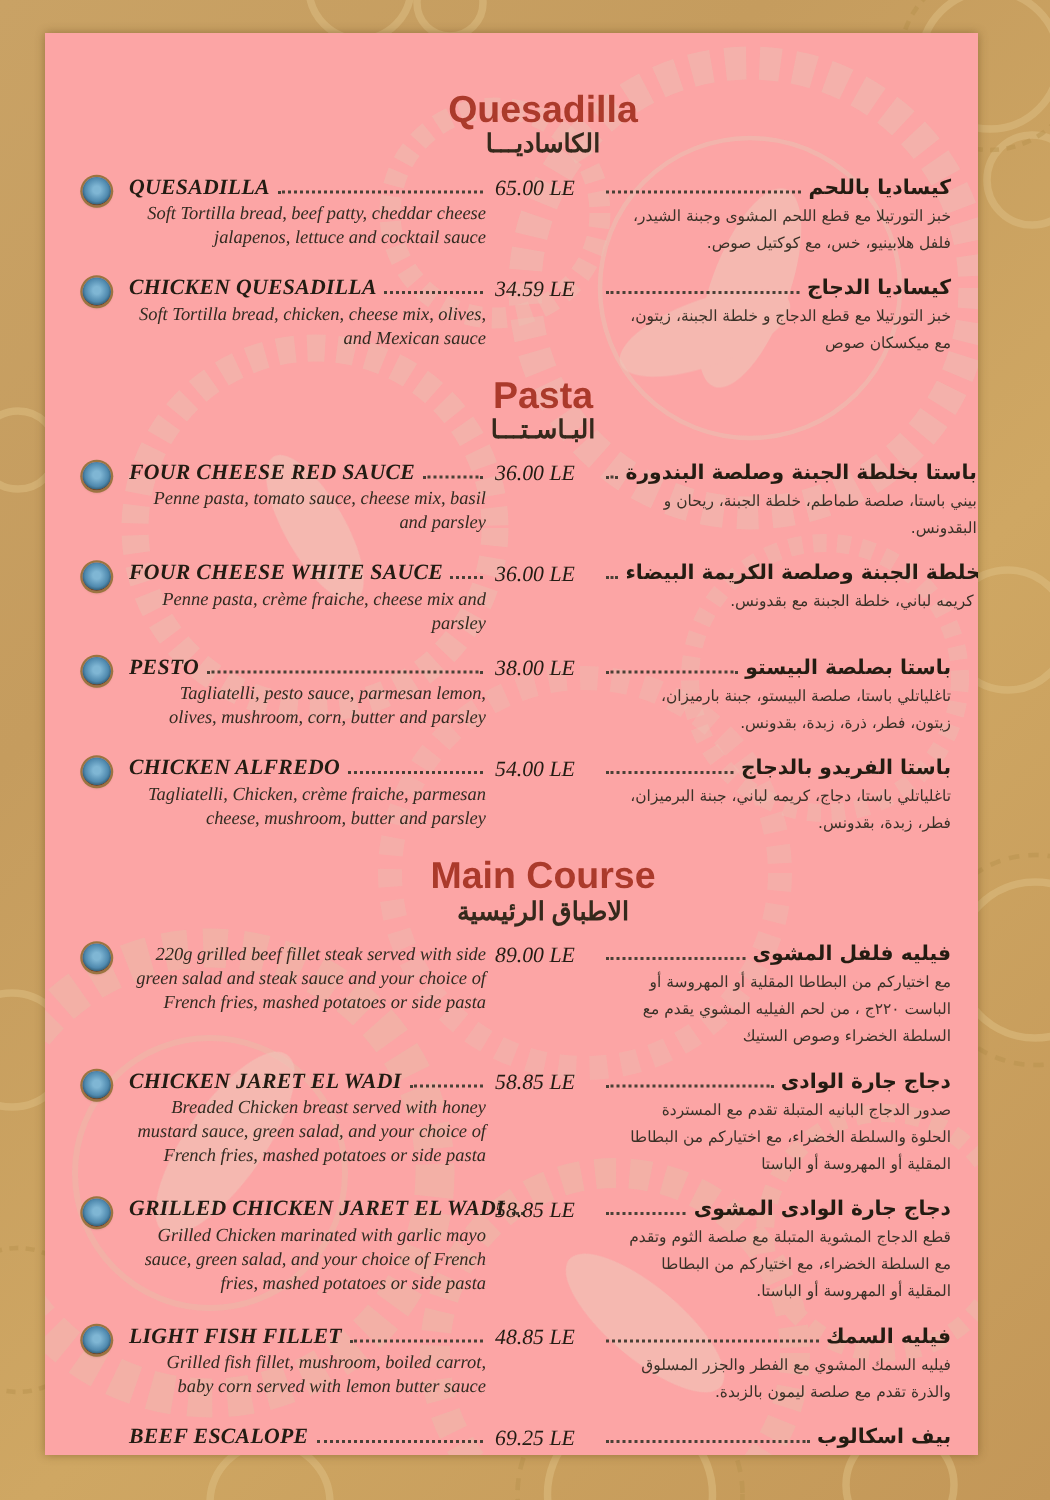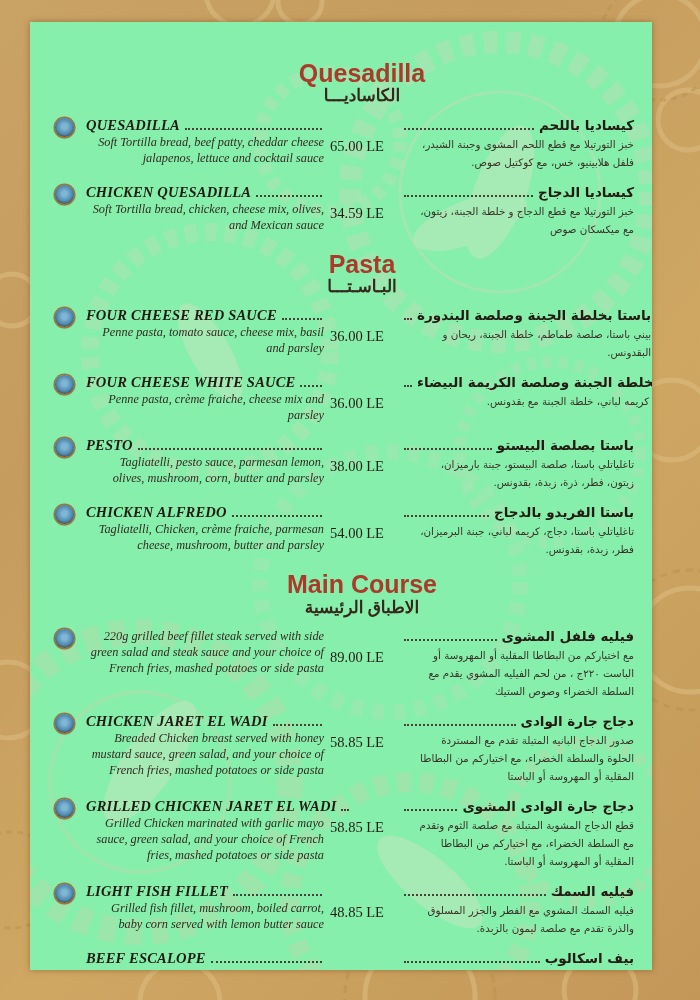--- a/index.html
+++ b/index.html
@@ -6,53 +6,53 @@
   body{
     width:700px;height:1000px;position:relative;overflow:hidden;
     font-family:"Liberation Serif", serif;
     background:linear-gradient(135deg,#c9a265 0%,#c59c5e 30%,#cfa763 60%,#c39758 100%);
   }
   
   .frame-ornament{position:absolute;pointer-events:none;}
   
   .menu-page{
     position:absolute;left:30px;top:22px;width:622px;height:948px;
-    background:#86efac;
+    background:#fca5a5;
     box-shadow:0 0 6px rgba(90,60,20,.45);
     overflow:hidden;
   }
   .page-ornament{position:absolute;pointer-events:none;opacity:.55;}
   .content{position:relative;z-index:3;padding:32px 14px 10px 16px;}
   
   .section{margin-bottom:4px;}
   .section-header{text-align:center;margin:6px 0 10px 40px;}
   .section-title-en{
     font-family:"Liberation Sans",sans-serif;font-weight:bold;
     font-size:25px;color:#ab3a2b;line-height:1.05;
   }
   .section-title-ar{
-    font-family:Liberation Serif, serif;font-weight:bold;
+    font-family:Liberation Sans, sans-serif;font-weight:bold;
     font-size:17px;color:#35291c;direction:rtl;line-height:1.2;
   }
   
   .item{display:grid;grid-template-columns:34px 238px 66px 1fr;column-gap:6px;margin-bottom:13px;}
   .badge{
     width:19px;height:19px;border-radius:50%;margin-top:1px;margin-left:9px;
     background:radial-gradient(circle at 50% 45%, #7fb6d4 0 18%, #4f89ae 55%, #39657f 68%, #6e4a2a 70%, #8a5f33 84%, #5d3c20 100%);
     box-shadow:0 0 0 1.5px #9c7440, 0 1px 2px rgba(60,40,10,.4);
   }
   .en-block{color:#2c241b;}
   .en-name-row{display:flex;align-items:baseline;}
   .en-name{
     font-style:italic;font-weight:bold;font-size:14.5px;letter-spacing:.2px;
     white-space:nowrap;color:#231c13;
   }
   .dots{flex:1 1 auto;border-bottom:2px dotted #4a4036;margin:0 2px 3px 5px;min-width:8px;}
   .en-desc{font-style:italic;font-size:12.3px;line-height:1.3;color:#332b21;margin-top:1px;text-align:right;}
-  .price{font-size:14.5px;color:#231c13;white-space:nowrap;padding-top:1px;margin-top:20px;}
+  .price{font-style:italic;font-size:14.5px;color:#231c13;white-space:nowrap;padding-top:1px;}
   
   .ar-block{direction:rtl;text-align:right;padding-right:4px;color:#2a2118;}
   .ar-name-row{display:flex;align-items:baseline;}
   .ar-name{
     font-family:"DejaVu Sans",sans-serif;font-weight:bold;font-size:13.5px;
     white-space:nowrap;color:#241c12;
   }
   .ar-dots{flex:1 1 auto;border-bottom:2px dotted #4a4036;margin:0 5px 3px 2px;min-width:8px;}
   .ar-desc{
     font-family:"DejaVu Sans",sans-serif;font-size:10.3px;line-height:1.75;

